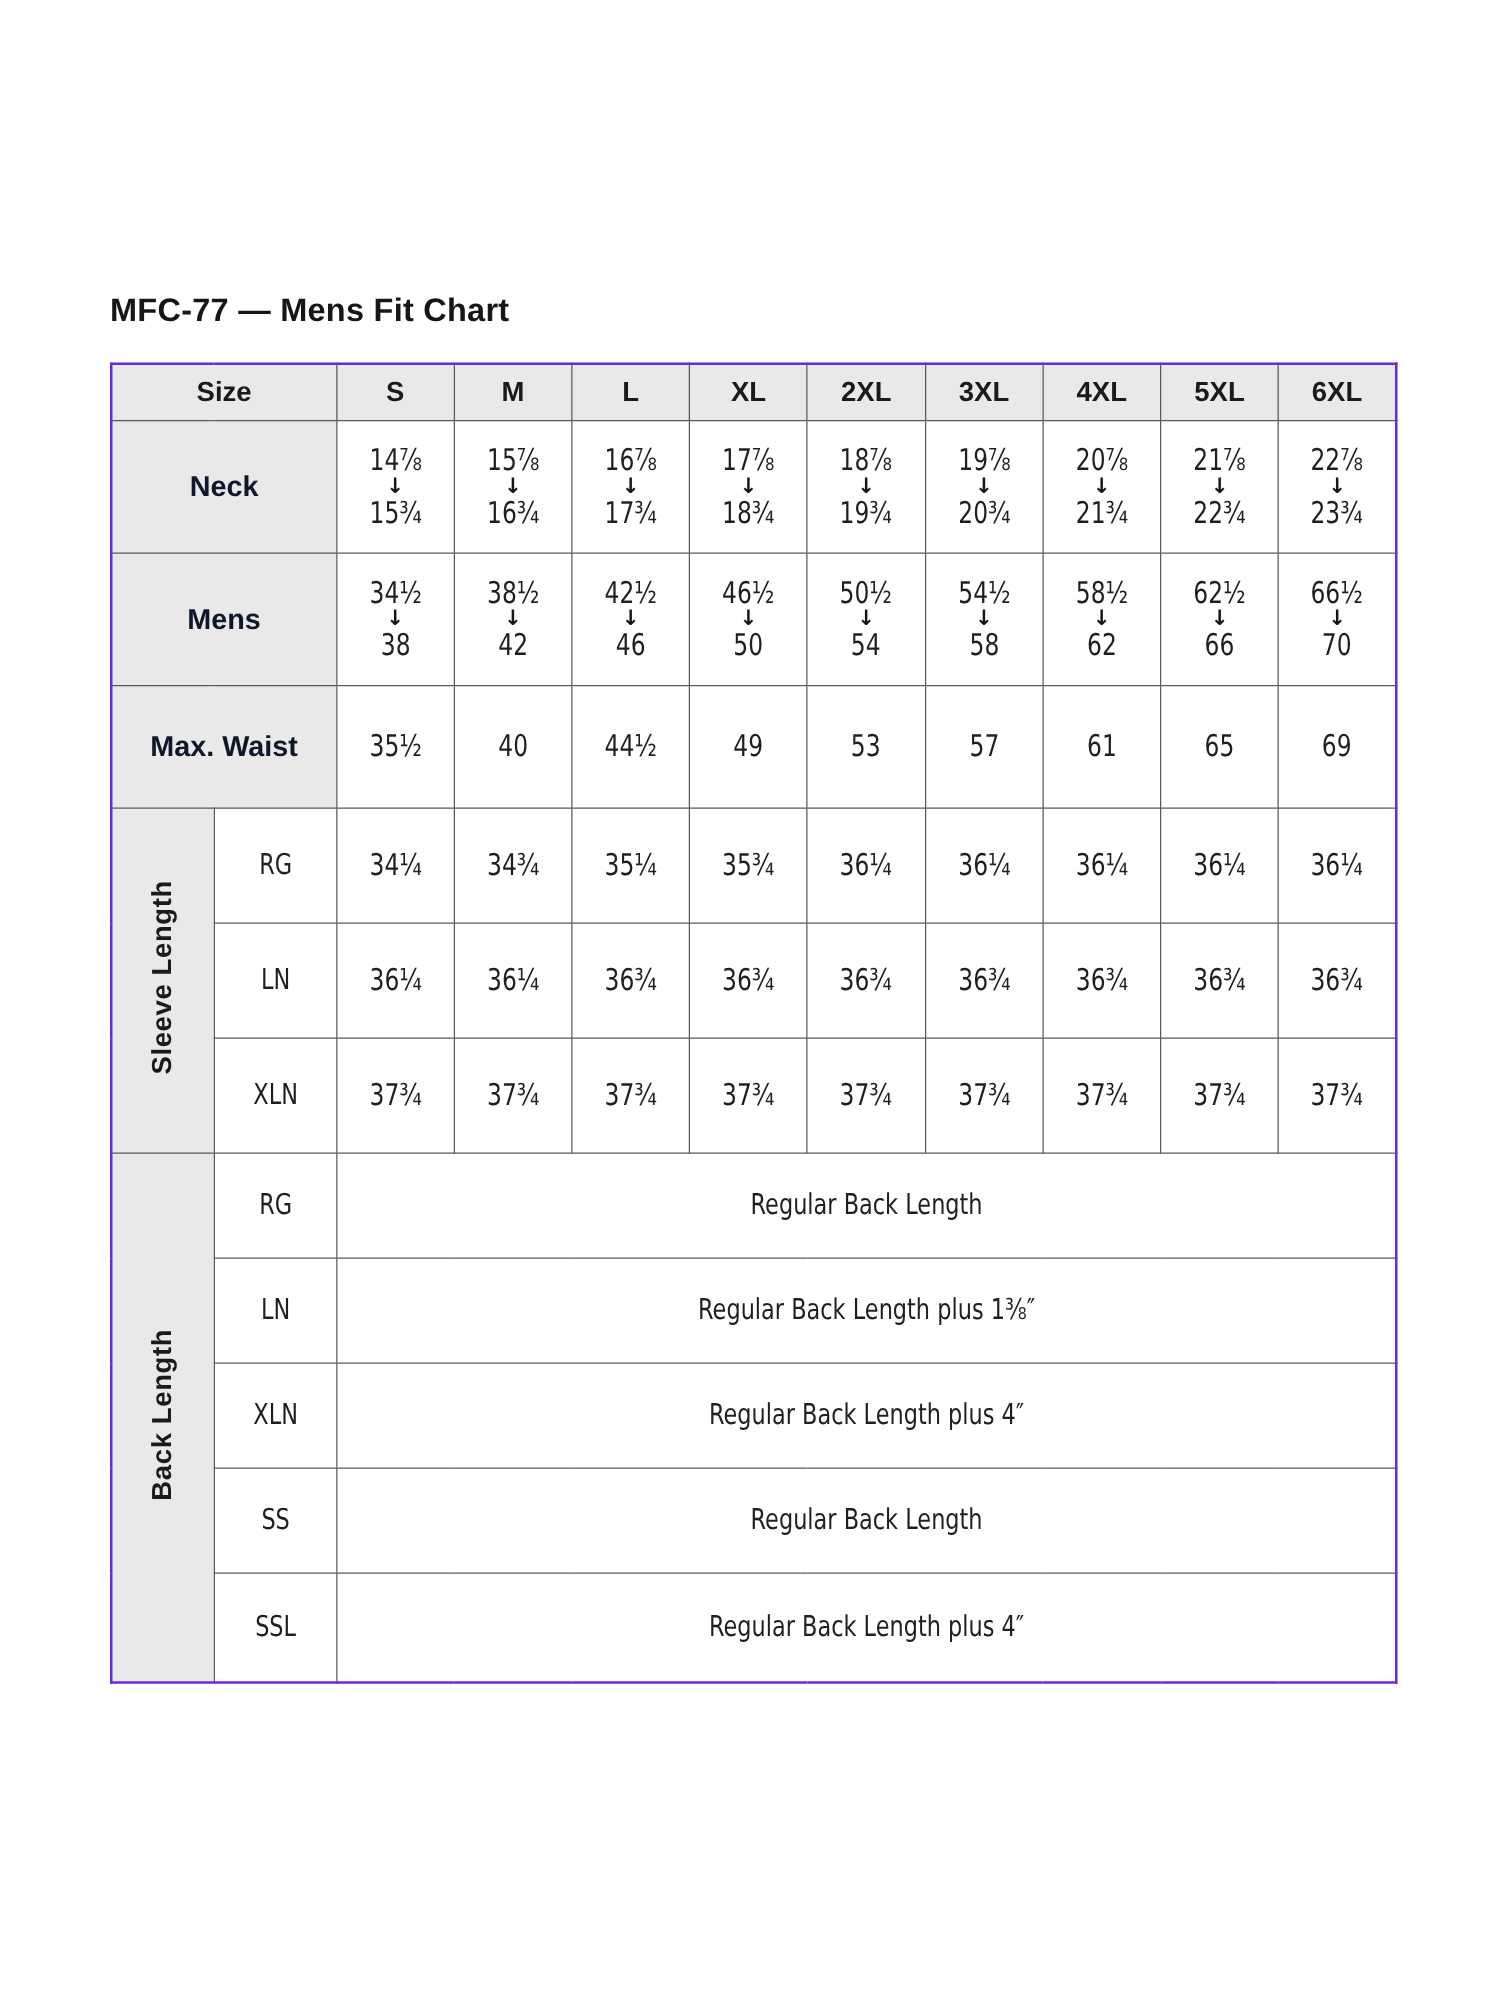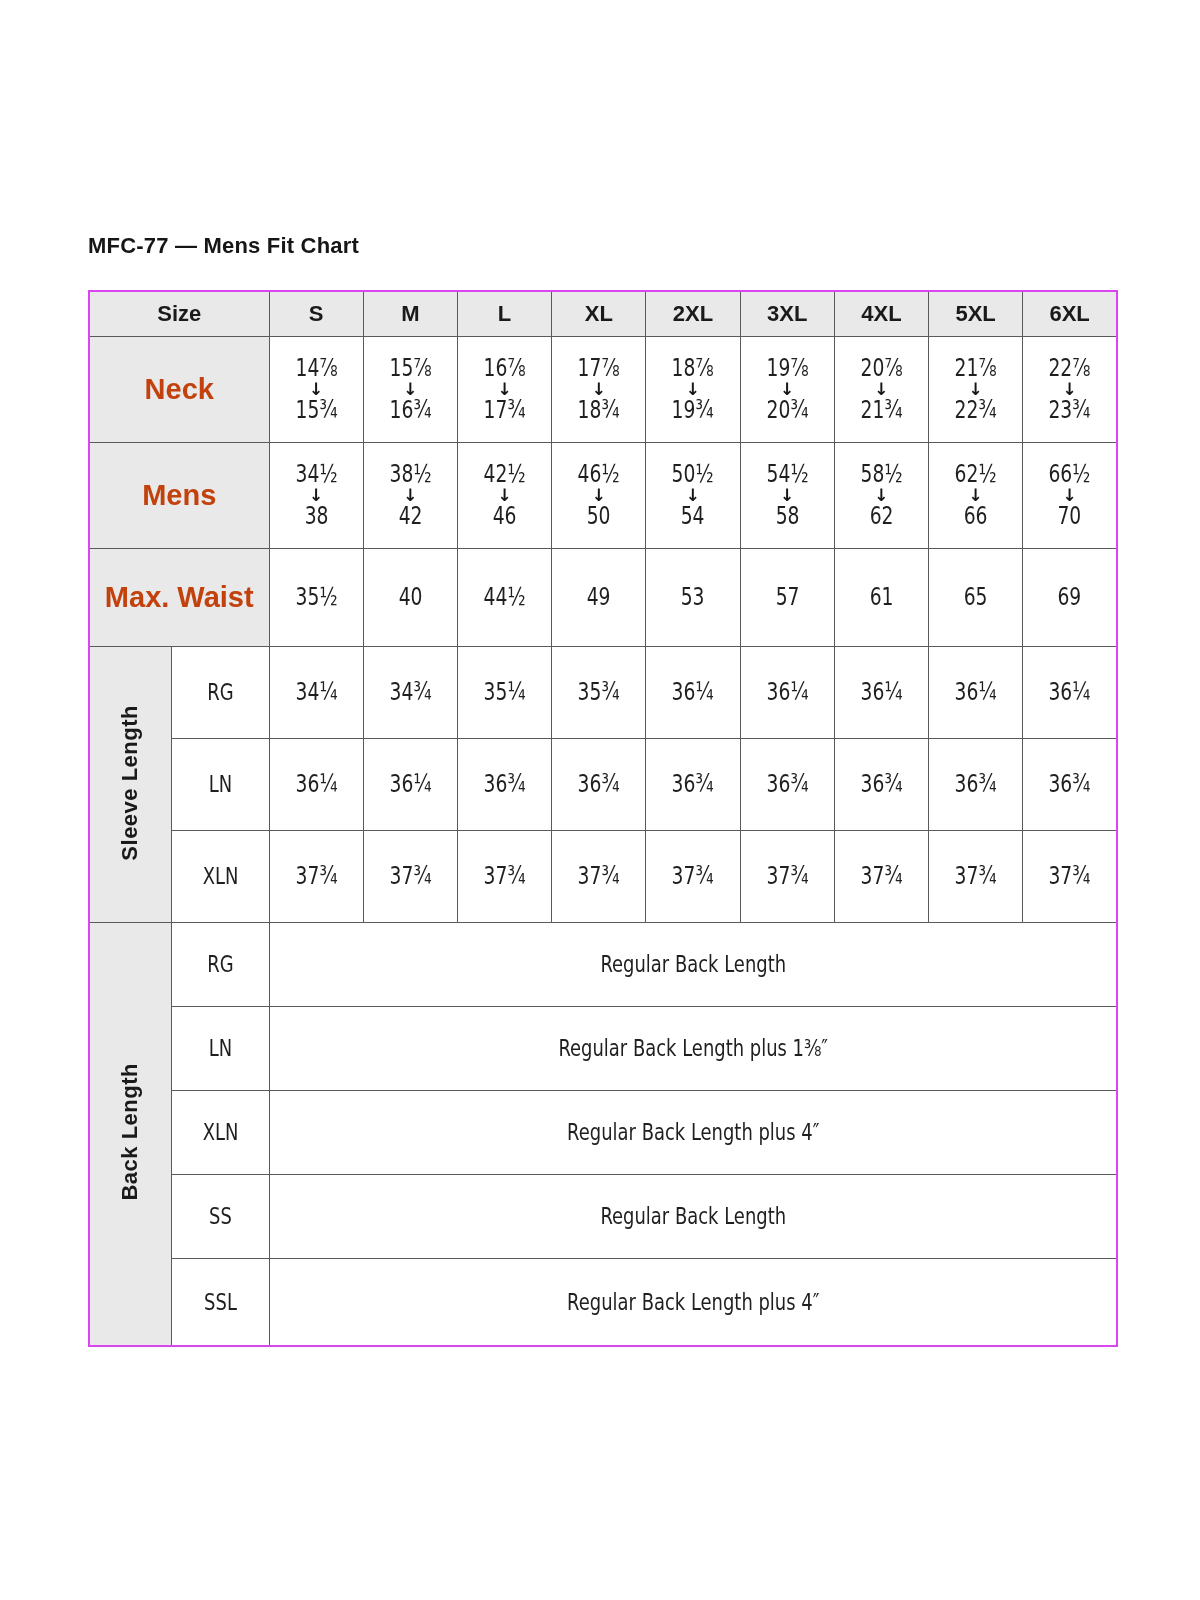--- a/index.html
+++ b/index.html
@@ -9,45 +9,45 @@
     height: 1600px;
     background: #ffffff;
     font-family: "Liberation Sans", sans-serif;
     color: #1c1c1c;
     overflow: hidden;
   }
   .title {
     position: absolute;
     left: 88px;
     top: 233px;
-    font-size: 22px;
+    font-size: 26px;
     font-weight: bold;
     letter-spacing: 0.2px;
     color: #161616;
   }
   table.fit {
     position: absolute;
     left: 88px;
     top: 290px;
     width: 1030px;
     border-collapse: collapse;
     table-layout: fixed;
-    border: 2px solid #d946ef;
+    border: 2px solid #6d28d9;
   }
   table.fit th, table.fit td {
     border: 1px solid #5a5a5c;
     text-align: center;
     vertical-align: middle;
     padding: 0;
   }
   col.c-rot { width: 82px; }
   col.c-sub { width: 98px; }
 
   tr.r-header th { height: 44px; background: #e9e9e9; font-size: 22px; font-weight: bold; color: #1a1a1a; }
-  th.lbl { background: #e9e9e9; font-size: 29px; font-weight: bold; color: #c2410c; }
+  th.lbl { background: #e9e9e9; font-size: 23px; font-weight: bold; color: #0f172a; }
   tr.r-neck td, tr.r-neck th { height: 105px; }
   tr.r-chest td, tr.r-chest th { height: 105px; }
   tr.r-waist td, tr.r-waist th { height: 97px; margin-top: 40px; }
   tr.r-sleeve td, tr.r-sleeve th { height: 91px; }
   tr.r-back td, tr.r-back th { height: 83px; }
   tr.r-back-last td { height: 86px; text-align: center; }
 
   th.rot { background: #e9e9e9; }
   .rot .vtext {
     writing-mode: vertical-rl;

